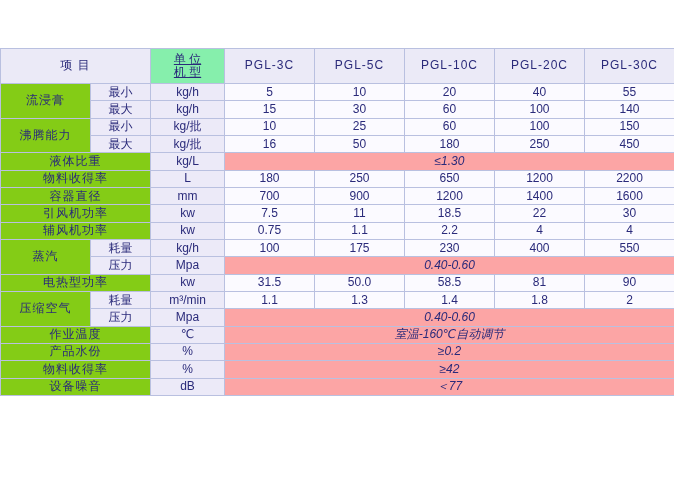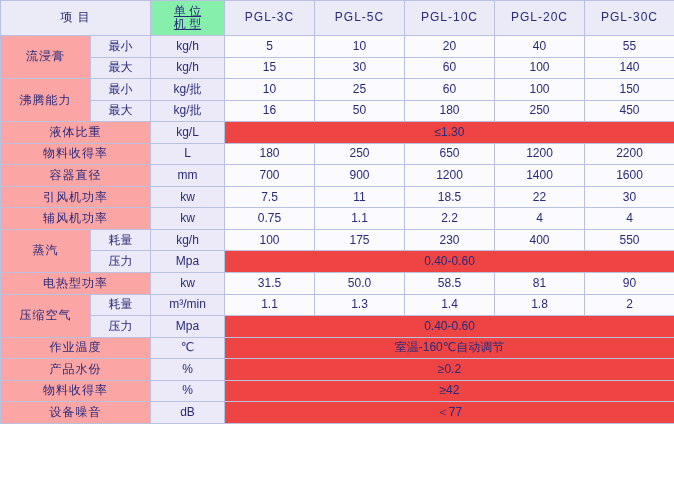--- a/index.html
+++ b/index.html
@@ -10,22 +10,23 @@
   body {
     width: 674px;
     height: 480px;
     font-family: "Liberation Sans", "DejaVu Sans", sans-serif;
     color: #1a1a6e;
     overflow: hidden;
   }
   #spec-table {
     border-collapse: collapse;
     width: 674px;
-    height: 424px;
+    height: 348px;
     table-layout: fixed;
+    margin-top: 48px;
   }
   #spec-table td {
     border: 1px solid #b9c0e0;
     text-align: center;
     vertical-align: middle;
     font-size: 12px;
     color: #2a2a7a;
     padding: 1px 2px;
     line-height: 1.1;
   }
@@ -41,40 +42,41 @@
     letter-spacing: 1px;
     height: 32px;
   }
   .hdr-unit {
     background: #86efac;
     font-size: 12px;
     line-height: 1.25;
     text-decoration: underline;
   }
   .label-cell {
-    background: #fca5a5;
+    background: #84cc16;
     font-size: 13px;
     letter-spacing: 1px;
   }
   .sub-cell {
     background: #eceaf8;
     font-size: 12px;
     font-family: Liberation Serif, serif;
   }
   .unit-cell {
     background: #eceaf8;
     font-size: 12px;
   }
   .val {
     background: #fbfaff;
     font-size: 12px;
   }
   .val-span {
-    background: #ef4444;
-    font-size: 12px;
+    background: #fca5a5;
+    font-size: 12px;
+    font-style: italic;
   }
   .tiny { font-size: 11px; }
 </style>
 </head>
 <body>
 
 <table id="spec-table">
   <colgroup>
     <col class="c-item">
       <col class="c-sub">

